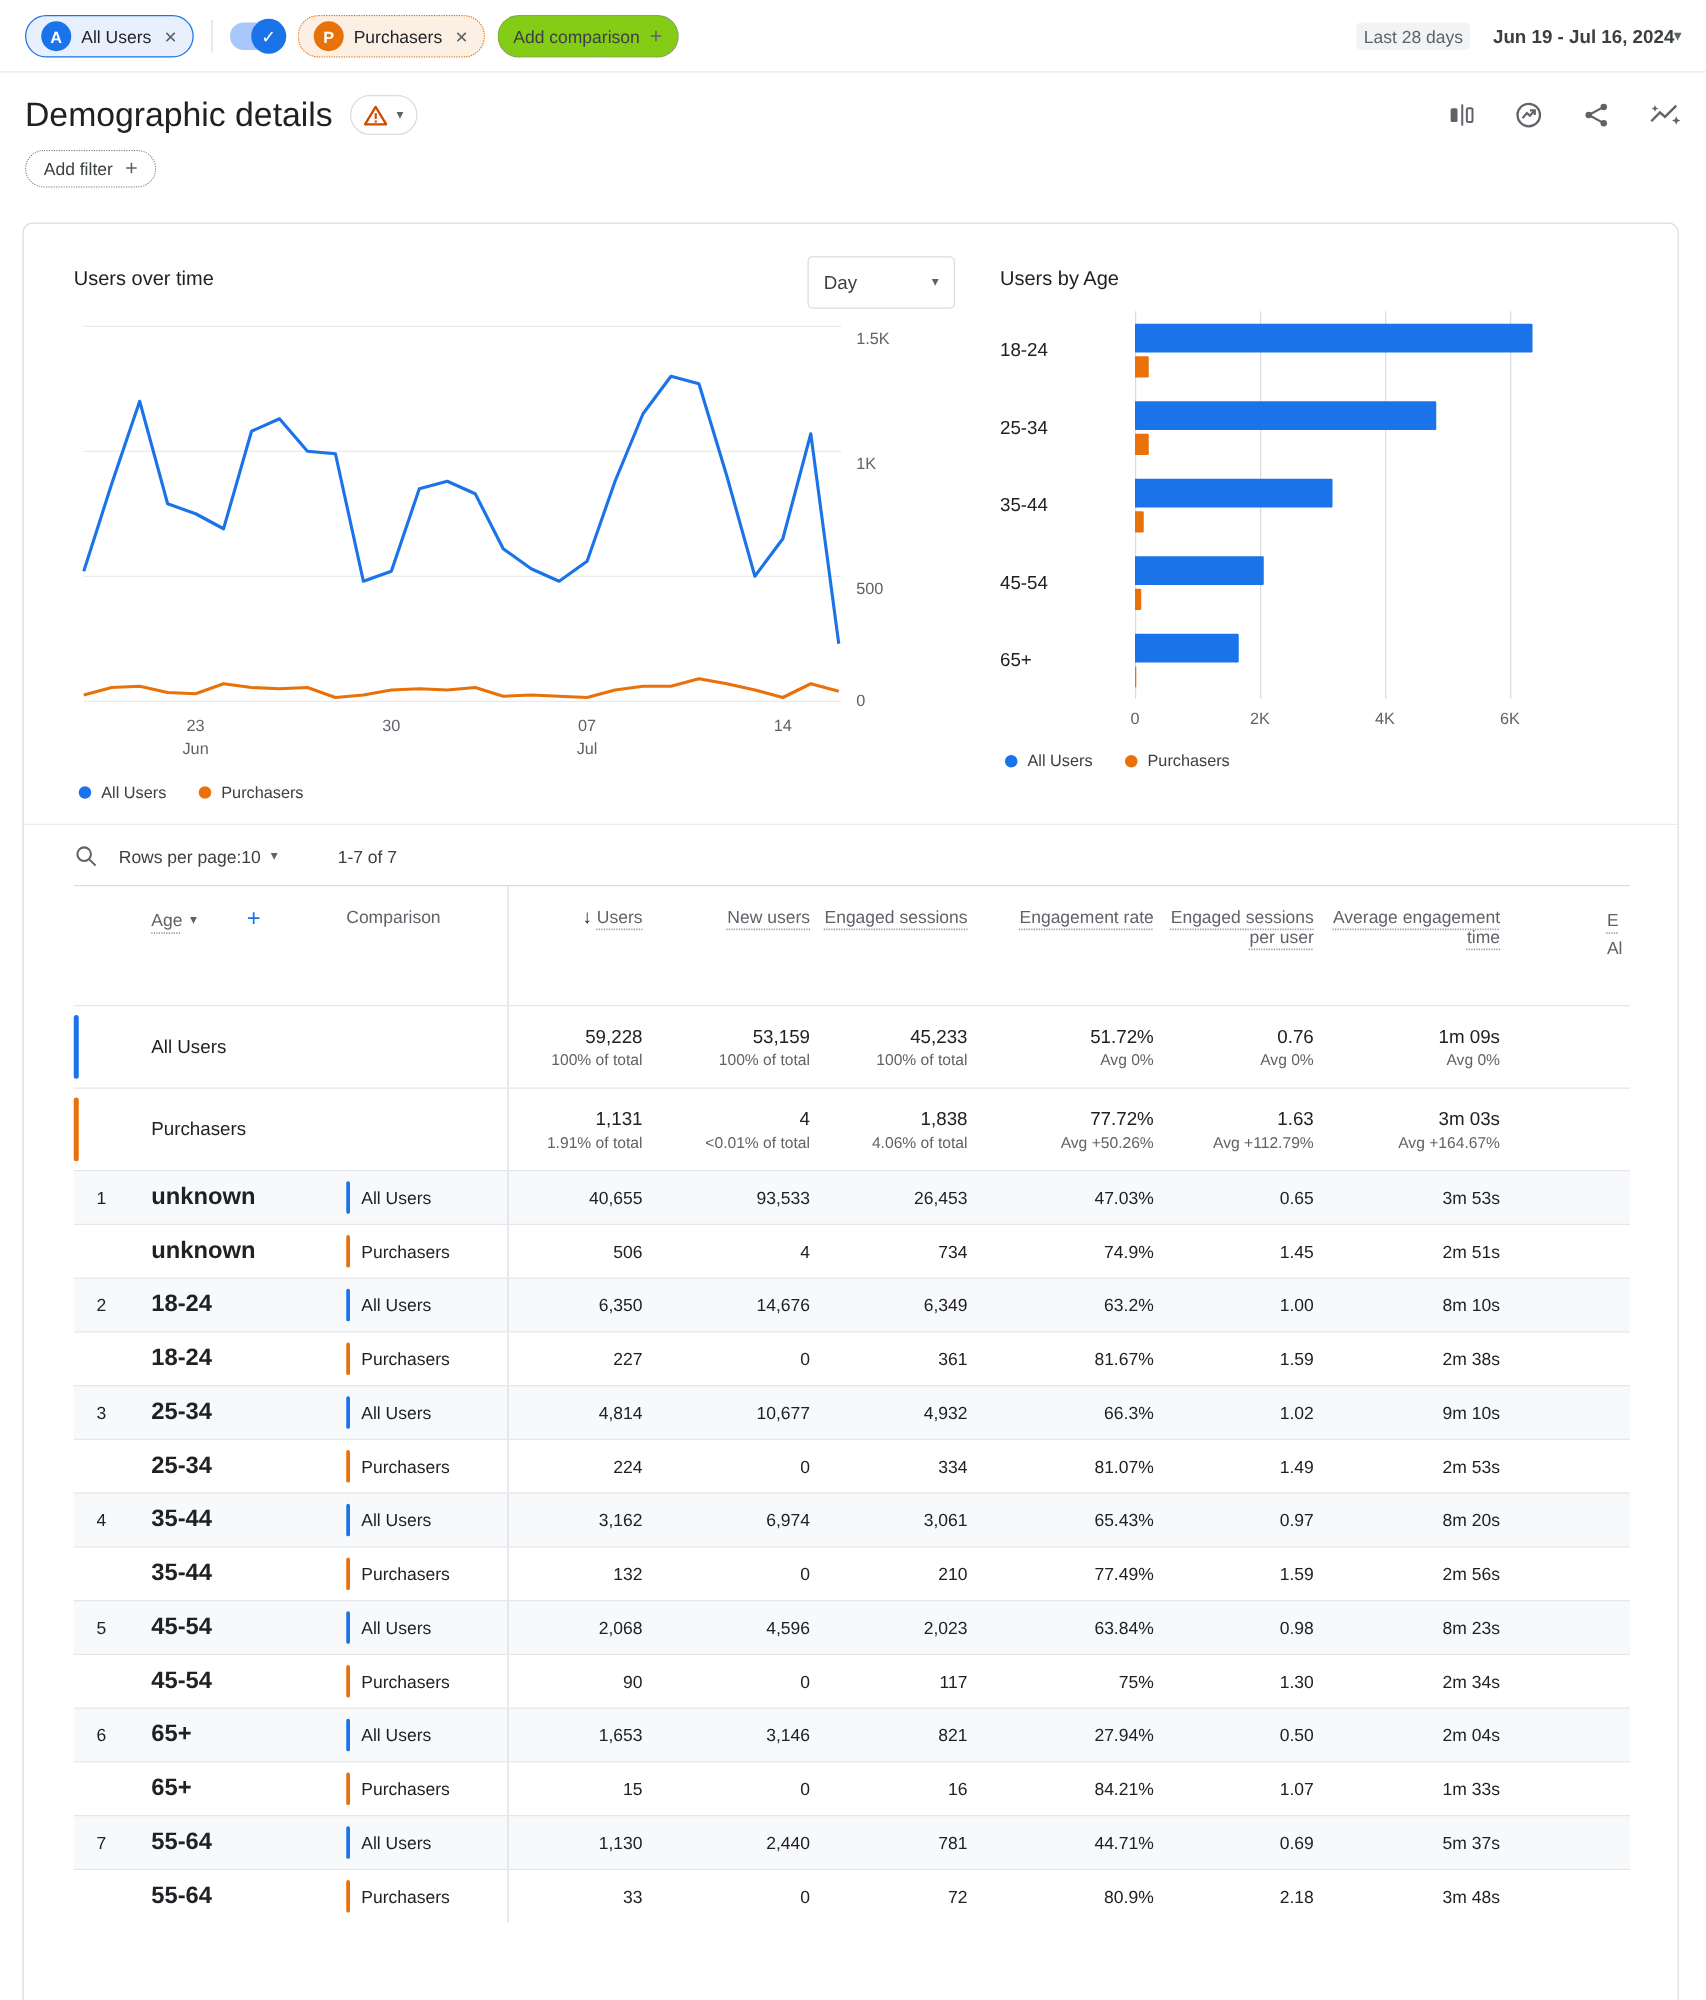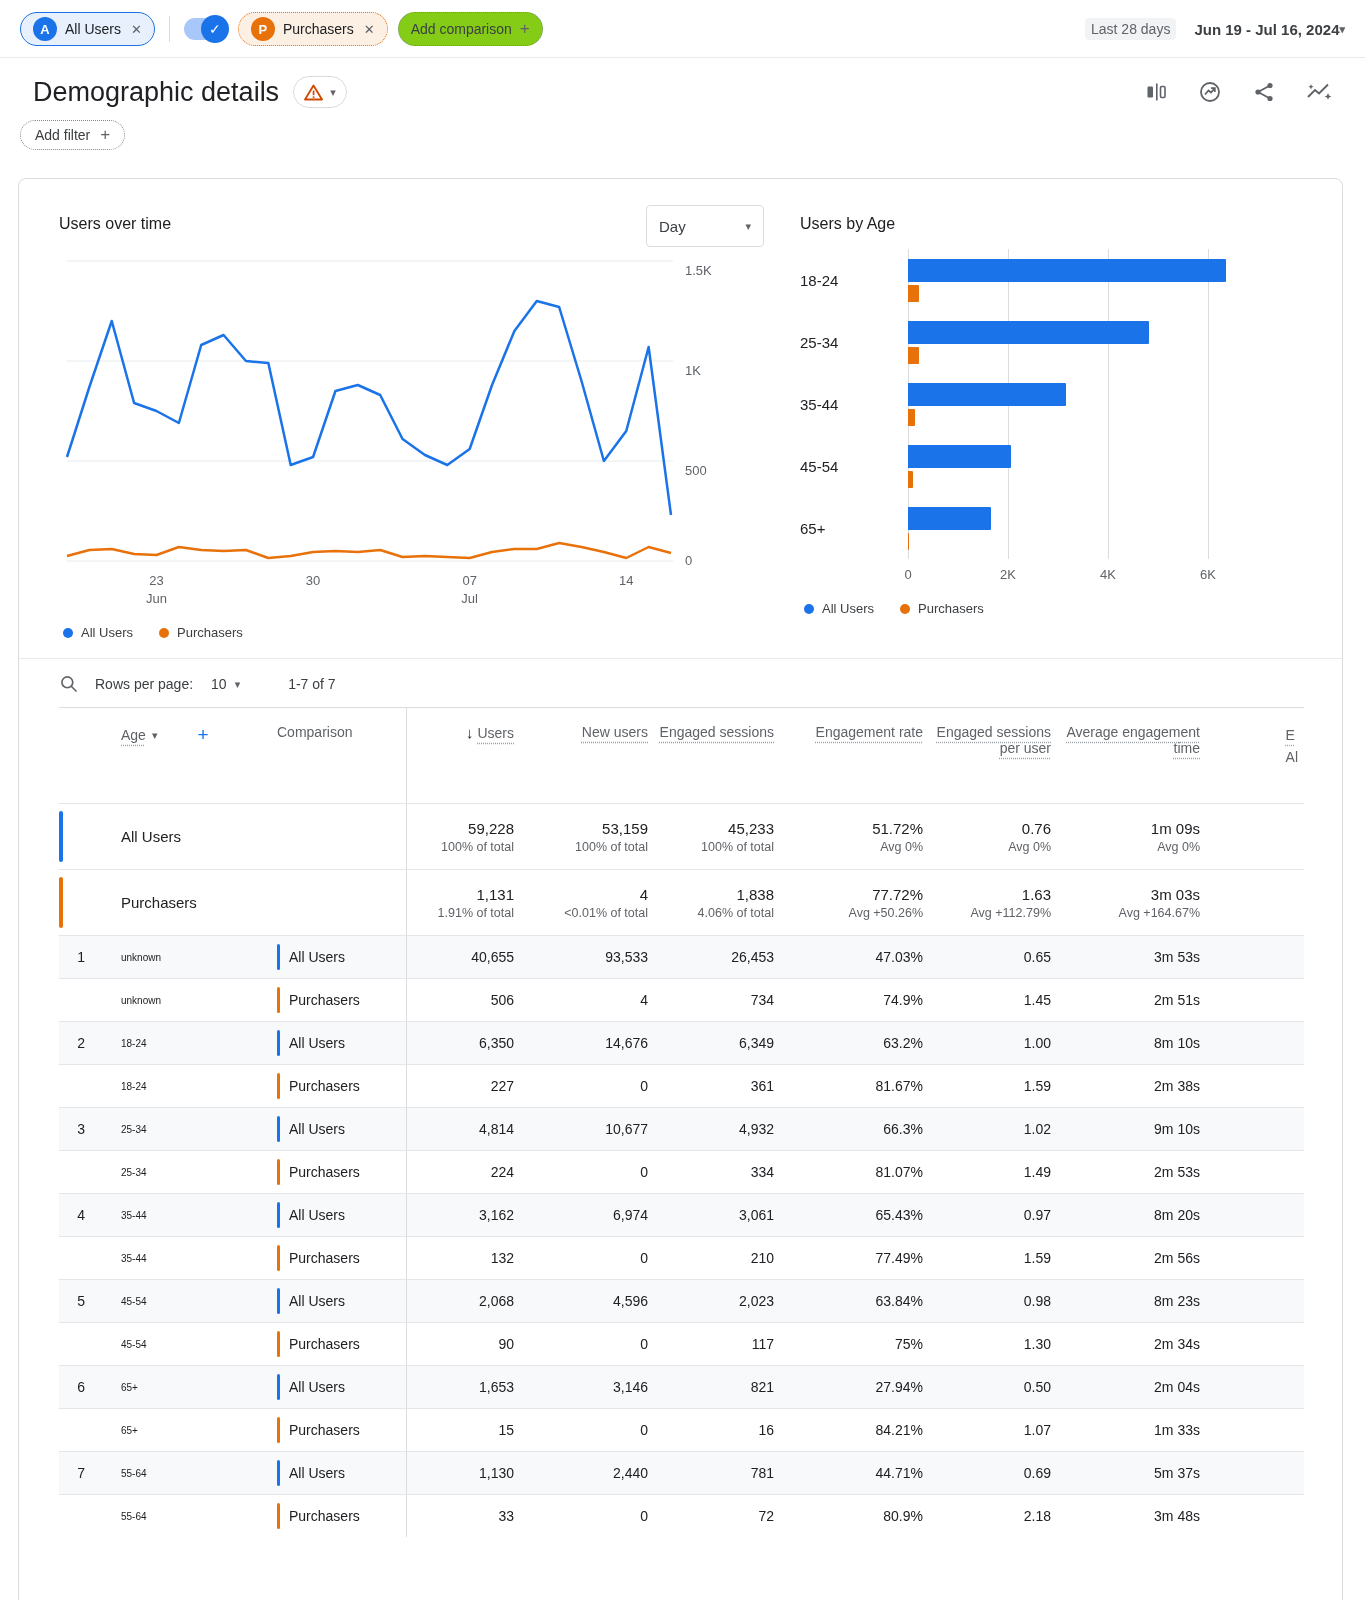--- a/index.html
+++ b/index.html
@@ -18,21 +18,21 @@
   .chip-add { border:1px dotted #80868b; color:#3c4043; }
   .plus { font-size:17px; color:#5f6368; font-weight:400; }
   .vsep { width:1px; height:26px; background:#dadce0; margin:0 4px; }
   .toggle { position:relative; width:42px; height:22px; border-radius:12px; background:#a8c7fa; cursor:pointer; margin-right:2px; }
   .toggle-thumb { position:absolute; right:-3px; top:-3px; width:28px; height:28px; border-radius:50%; background:#1a73e8; color:#fff; font-size:14px; display:flex; align-items:center; justify-content:center; }
   .date-preset { font-size:14px; color:#5f6368; background:#f1f3f4; padding:3px 6px; border-radius:4px; }
   .date-range { display:flex; align-items:center; font-size:15px; font-weight:700; color:#3c4043; cursor:pointer; margin-left:8px; }
   .divider { border-top:1px solid #e8eaed; }
 
   
-  .titlebar { display:flex; align-items:center; padding:18px 33px 10px; }
+  .titlebar { display:flex; align-items:center; padding:18px 20px 10px; }
   .titlebar h1 { font-size:27px; font-weight:400; color:#202124; letter-spacing:0; }
   .warn-pill { display:flex; align-items:center; gap:7px; border:1px solid #dadce0; border-radius:16px; height:32px; padding:0 10px; margin-left:14px; cursor:pointer; }
   .hdr-icons { display:flex; align-items:center; gap:30px; color:#5f6368; }
   .hdr-icons svg { display:block; cursor:pointer; }
   .filterbar { padding:2px 20px 14px; }
   .chip-filter { border:1px dotted #80868b; height:30px; border-radius:16px; font-size:14px; color:#3c4043; display:inline-flex; align-items:center; gap:10px; padding:0 14px; cursor:pointer; }
 
   
   .card { margin:14px 22px 0 18px; border:1px solid #dadce0; border-radius:8px; padding:26px 40px 0; height:1487px; overflow:hidden; }
   .charts-row { display:flex; }
@@ -55,21 +55,21 @@
   .bar-ticks { position:relative; height:24px; margin-top:8px; }
   .bar-ticks span { position:absolute; transform:translateX(-50%); font-size:13px; color:#5f6368; }
 
   .card-divider { margin:18px -40px 0; border-top:1px solid #e8eaed; }
 
   
   .search-row { display:flex; align-items:center; padding:15px 0 13px; }
   .search-icon { color:#5f6368; margin-right:16px; display:flex; }
   .search-row input { border:none; outline:none; flex:1; font-size:15px; font-family:inherit; color:#202124; }
   .search-row input::placeholder { color:#5f6368; }
-  .rpp-label { font-size:14px; color:#3c4043; margin-right:18px; }
+  .rpp-label { font-size:14px; color:#3c4043; }
   .rpp-value { display:flex; align-items:center; gap:8px; font-size:14px; color:#3c4043; cursor:pointer; margin-right:48px; }
   .pagination { font-size:14px; color:#3c4043; }
 
   
   .table { width:1245px; }
   .t-row { display:grid; grid-template-columns:38px 160px 150px 107px 134px 126px 149px 128px 149px 104px; align-items:center; border-top:1px solid #e4e6e9; position:relative; }
   .t-head { min-height:96px; align-items:start; border-top:1px solid #dadce0; }
   .c { font-size:14px; }
   .c-num { text-align:right; padding-right:12px; color:#202124; }
   .c-dim { padding-left:24px; display:flex; align-items:center; gap:6px; }
@@ -81,21 +81,21 @@
   .sort-arrow { color:#202124; margin-right:4px; font-size:15px; }
   .dim-plus { color:#1a73e8; font-size:19px; margin-left:34px; cursor:pointer; }
   .evt-head { position:absolute; right:6px; top:16px; font-size:14px; color:#5f6368; text-align:left; line-height:1.6; }
   .t-sum { height:66px; }
   .t-sum .c-dim { font-size:15px; }
   .accent { position:absolute; left:0; top:7px; bottom:7px; width:4px; border-radius:2px; }
   .v { font-size:15px; color:#202124; }
   .sub { font-size:12.5px; color:#5f6368; margin-top:3px; }
   .t-data { height:43px; }
   .t-data.alt { background:#f8f9fa; }
-  .age-label { font-weight:400; font-size:10px; color:#202124; }
+  .age-label { font-weight:700; font-size:19px; color:#202124; }
   .comp-bar { width:3px; height:26px; border-radius:1.5px; }
   .comp-name { font-size:14px; color:#202124; }
 </style>
 </head>
 <body>
 
 <div class="page">
 
   <div class="topbar">
     <div class="chip chip-blue">

